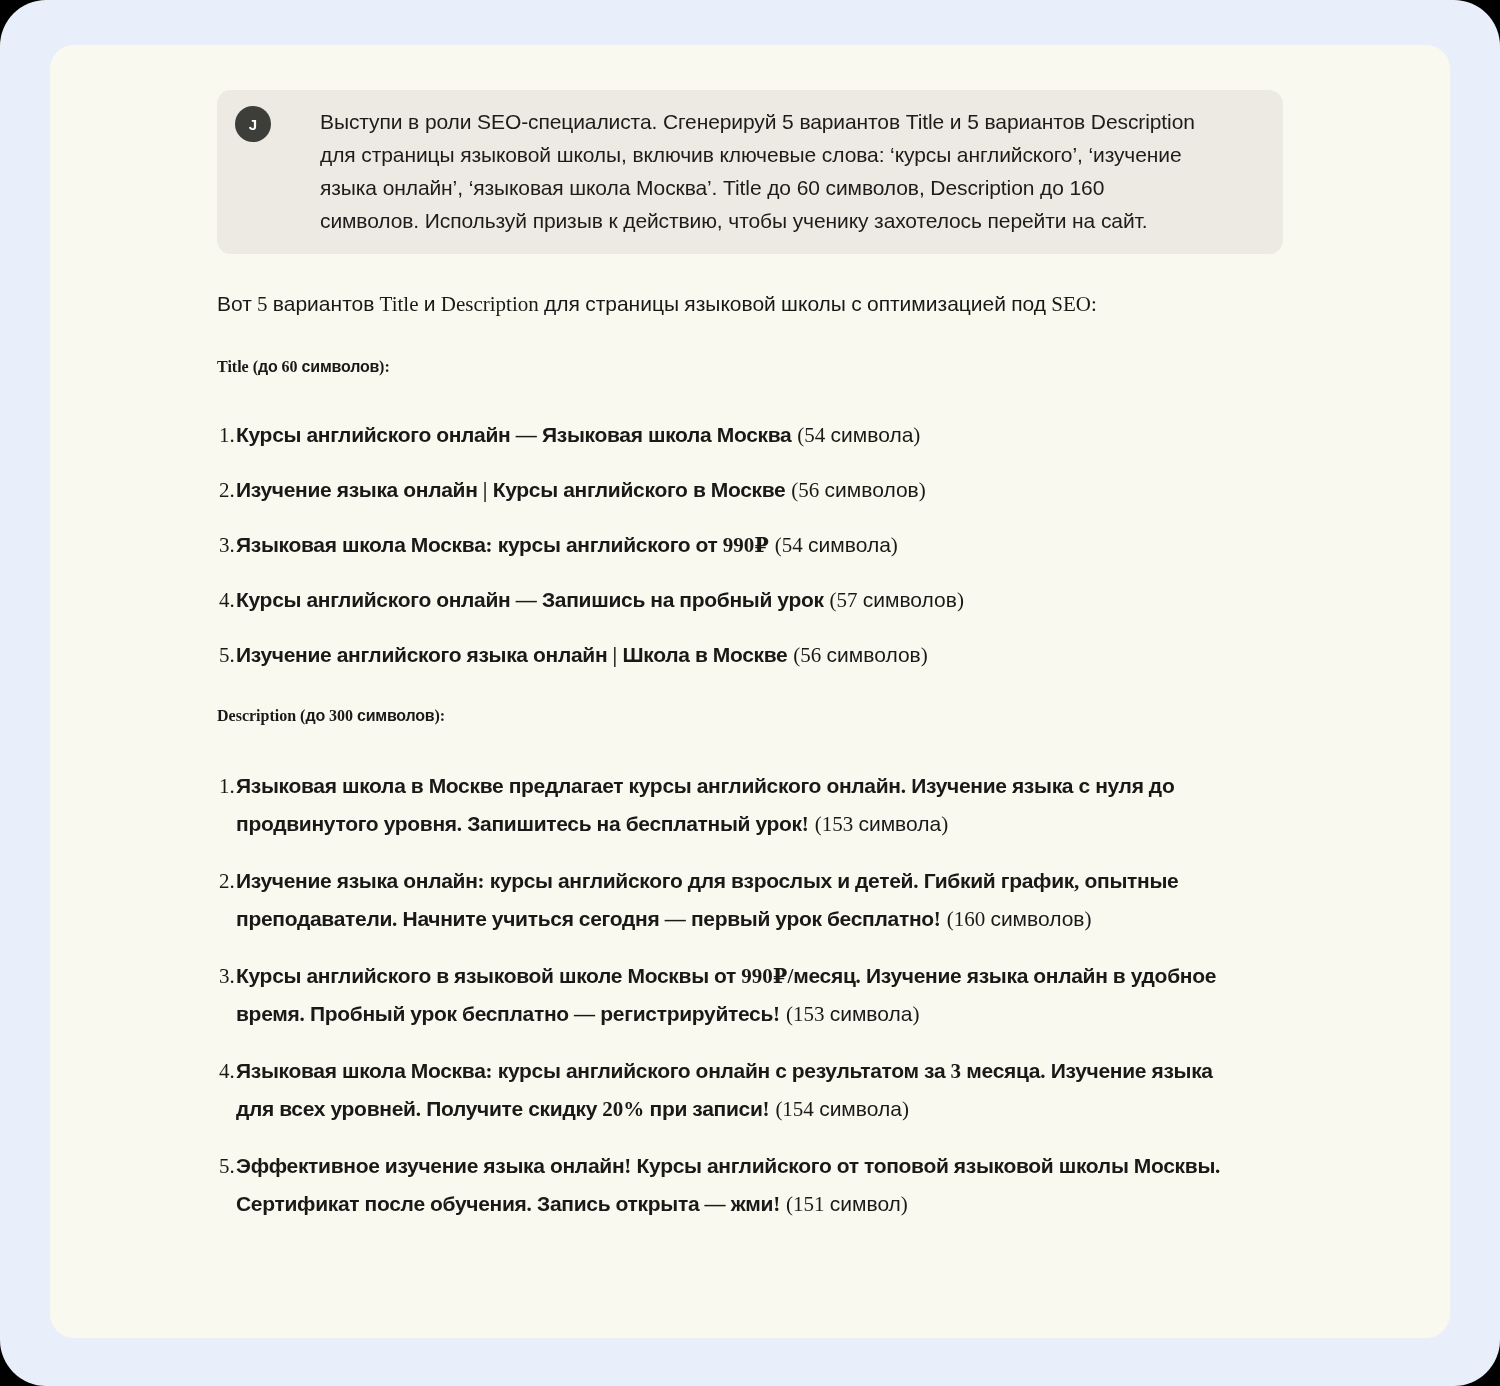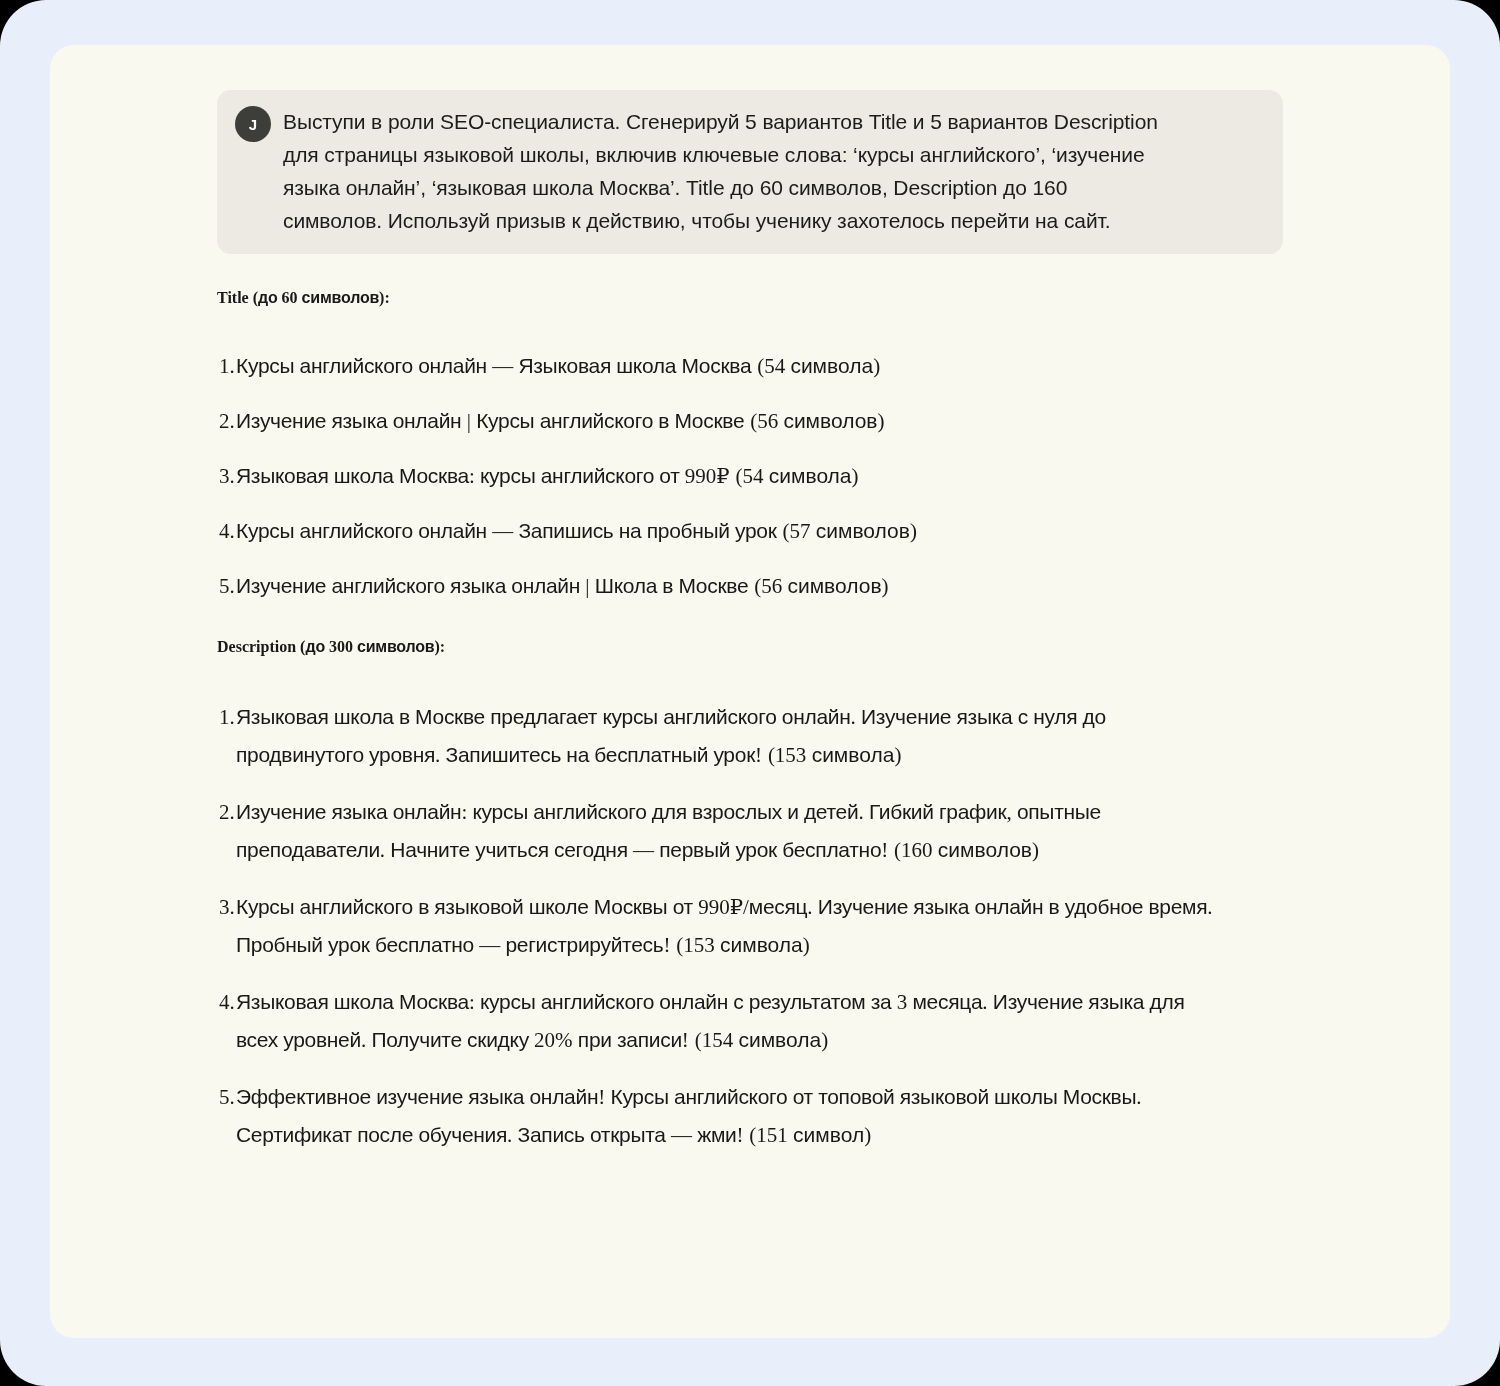--- a/index.html
+++ b/index.html
@@ -54,20 +54,21 @@
     justify-content: center;
     flex-shrink: 0;
     margin-top: 1px;
   }
   .bubble-text {
     font-size: 21px;
     line-height: 33px;
     color: #1c1c1a;
     width: 884px;
     letter-spacing: -0.1px;
+    margin-left: 37px;
   }
   
   .response {
     color: #191917;
     padding-bottom: 20px;
   }
   .intro {
     margin: 31px 0 0 0;
     font-size: 21px;
     line-height: 38px;
@@ -98,21 +99,21 @@
     line-height: 38px;
     margin-bottom: 19px;
     width: 992px;
   }
   .num {
     position: absolute;
     left: 0;
     top: 0;
   }
   .item-text {
-    font-weight: 400;
+    font-weight: 700;
     letter-spacing: -0.3px;
   }
   .count {
     font-weight: 400;
     letter-spacing: 0;
   }
   
   .mixed .lat {
     font-family: "Liberation Serif", "DejaVu Serif", serif;
     letter-spacing: 0;
@@ -126,20 +127,21 @@
     <div class="content">
 
       <div class="bubble">
         <div class="avatar">
           <span>J</span>
         </div>
         <div class="bubble-text">Выступи в роли SEO-специалиста. Сгенерируй 5 вариантов Title и 5 вариантов Description для страницы языковой школы, включив ключевые слова: ‘курсы английского’, ‘изучение языка онлайн’, ‘языковая школа Москва’. Title до 60 символов, Description до 160 символов. Используй призыв к действию, чтобы ученику захотелось перейти на сайт.</div>
       </div>
 
       <div class="response">
+        <p class="intro mixed">Вот<span class="lat"> 5 </span>вариантов<span class="lat"> Title </span>и<span class="lat"> Description </span>для<span class="lat"> </span>страницы<span class="lat"> </span>языковой<span class="lat"> </span>школы<span class="lat"> </span>с<span class="lat"> </span>оптимизацией<span class="lat"> </span>под<span class="lat"> SEO:</span></p>
 
         <h3 class="section-heading mixed"><span class="lat">Title (</span>до<span class="lat"> 60 </span>символов<span class="lat">):</span></h3>
         <ol class="variants title-list">
             <li><span class="num mixed"><span class="lat">1.</span></span><strong class="item-text mixed">Курсы<span class="lat"> </span>английского<span class="lat"> </span>онлайн<span class="lat"> — </span>Языковая<span class="lat"> </span>школа<span class="lat"> </span>Москва</strong> <span class="count mixed"><span class="lat">(54 </span>символа<span class="lat">)</span></span></li>
             <li><span class="num mixed"><span class="lat">2.</span></span><strong class="item-text mixed">Изучение<span class="lat"> </span>языка<span class="lat"> </span>онлайн<span class="lat"> | </span>Курсы<span class="lat"> </span>английского<span class="lat"> </span>в<span class="lat"> </span>Москве</strong> <span class="count mixed"><span class="lat">(56 </span>символов<span class="lat">)</span></span></li>
             <li><span class="num mixed"><span class="lat">3.</span></span><strong class="item-text mixed">Языковая<span class="lat"> </span>школа<span class="lat"> </span>Москва<span class="lat">: </span>курсы<span class="lat"> </span>английского<span class="lat"> </span>от<span class="lat"> 990₽</span></strong> <span class="count mixed"><span class="lat">(54 </span>символа<span class="lat">)</span></span></li>
             <li><span class="num mixed"><span class="lat">4.</span></span><strong class="item-text mixed">Курсы<span class="lat"> </span>английского<span class="lat"> </span>онлайн<span class="lat"> — </span>Запишись<span class="lat"> </span>на<span class="lat"> </span>пробный<span class="lat"> </span>урок</strong> <span class="count mixed"><span class="lat">(57 </span>символов<span class="lat">)</span></span></li>
             <li><span class="num mixed"><span class="lat">5.</span></span><strong class="item-text mixed">Изучение<span class="lat"> </span>английского<span class="lat"> </span>языка<span class="lat"> </span>онлайн<span class="lat"> | </span>Школа<span class="lat"> </span>в<span class="lat"> </span>Москве</strong> <span class="count mixed"><span class="lat">(56 </span>символов<span class="lat">)</span></span></li>
           </ol>
 

